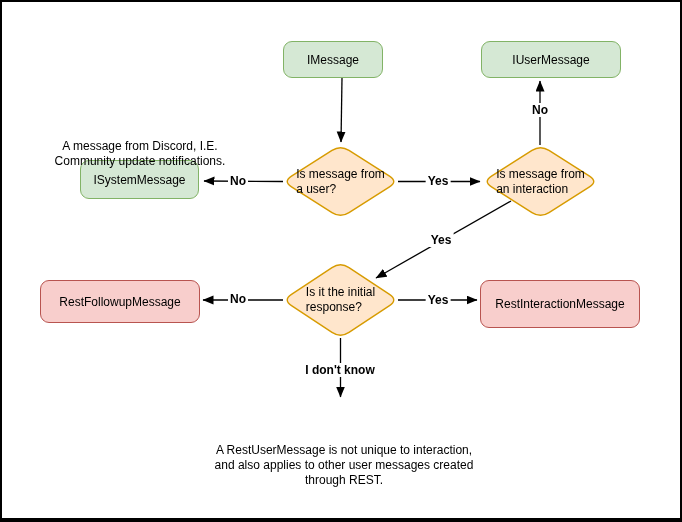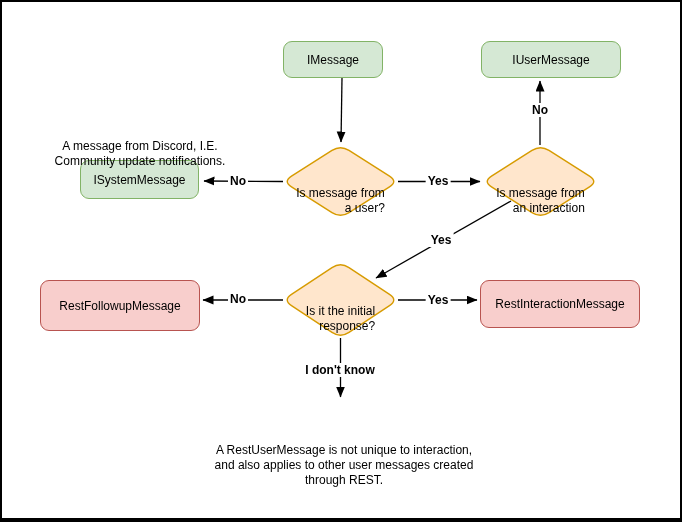--- a/index.html
+++ b/index.html
@@ -39,25 +39,24 @@
     z-index: 2;
     line-height: 14px;
   }
   .node.green { background: #d5e8d4; border-color: #82b366; }
   .node.red   { background: #f8cecc; border-color: #b85450; }
   .diamond-label {
     position: absolute;
     display: flex;
     align-items: center;
     justify-content: center;
-    text-align: right;
+    text-align: left;
     white-space: pre-line;
     line-height: 15px;
     z-index: 3;
-    margin-top: 19px;
   }
   .edge-label {
     position: absolute;
     transform: translate(-50%, -50%);
     background: #ffffff;
     padding: 0 2px;
     white-space: pre;
     z-index: 4;
     line-height: 14px;
     font-weight: bold;
@@ -100,21 +99,21 @@
   <div class="node green" style="left:283px; top:41px; width:100px; height:37px;">
     <span>IMessage</span>
   </div>
   <div class="node green" style="left:481px; top:41px; width:140px; height:37px;">
     <span>IUserMessage</span>
   </div>
   <div class="node green" style="left:80px; top:160px; width:119px; height:39px;align-items:center;">
     <span>ISystemMessage</span>
   </div>
 
-  <div class="node red" style="left:40px; top:280px; width:160px; height:51px;">
+  <div class="node red" style="left:40px; top:280px; width:160px; height:43px;">
     <span>RestFollowupMessage</span>
   </div>
   <div class="node red" style="left:480px; top:280px; width:160px; height:48px;">
     <span>RestInteractionMessage</span>
   </div>
 
   <div class="diamond-label" style="left:280px; top:166px; width:121px; height:31px;">Is message from
 a user?</div>
   <div class="diamond-label" style="left:480px; top:166px; width:121px; height:31px;">Is message from
 an interaction</div>

